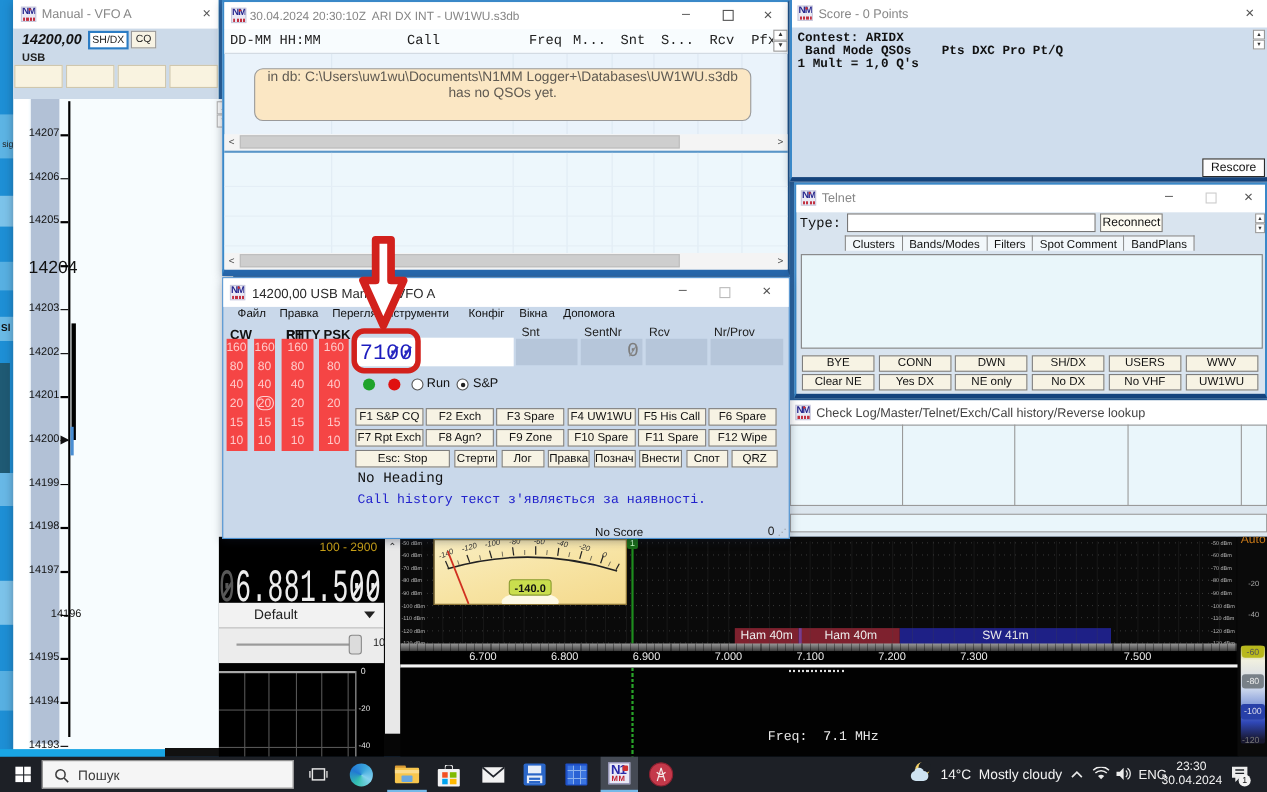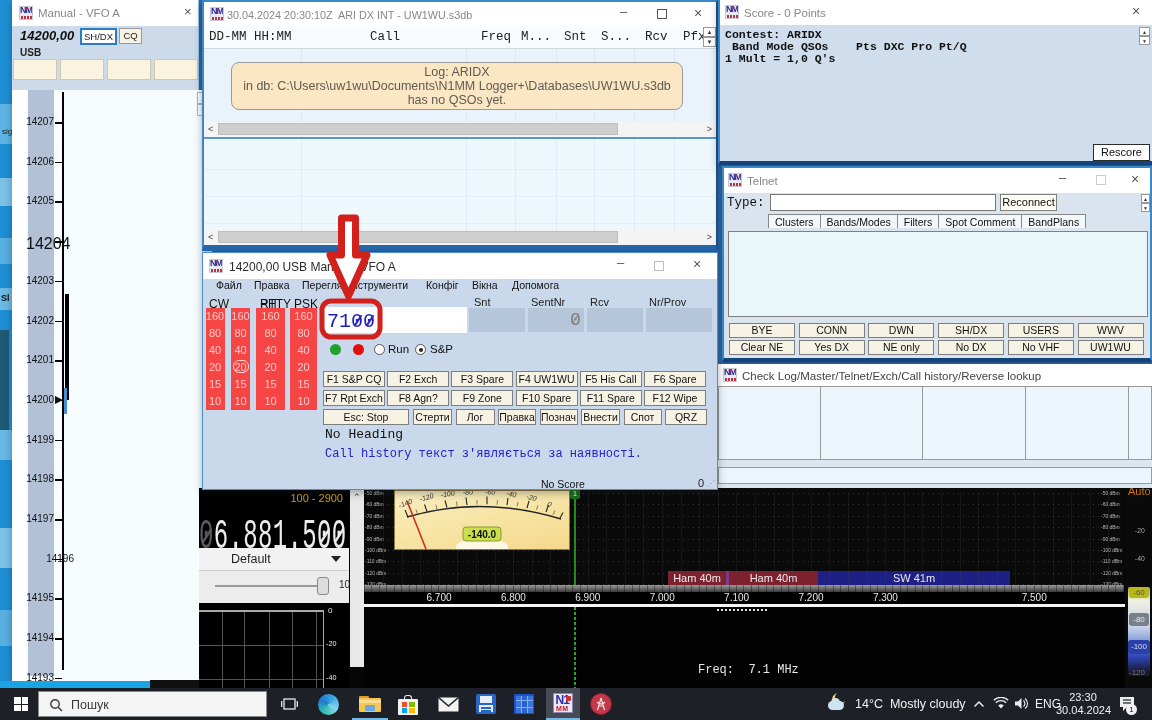--- a/index.html
+++ b/index.html
@@ -126,21 +126,20 @@
 
   <div class="abs" style="left:97px;top:47px;width:1px;height:73px;background:#dde8f2;"></div>
   <div class="abs" style="left:262px;top:47px;width:1px;height:73px;background:#dde8f2;"></div>
   <div class="abs" style="left:311px;top:47px;width:1px;height:73px;background:#dde8f2;"></div>
   <div class="abs" style="left:352px;top:47px;width:1px;height:73px;background:#dde8f2;"></div>
   <div class="abs" style="left:390px;top:47px;width:1px;height:73px;background:#dde8f2;"></div>
   <div class="abs" style="left:430px;top:47px;width:1px;height:73px;background:#dde8f2;"></div>
   <div class="abs" style="left:470px;top:47px;width:1px;height:73px;background:#dde8f2;"></div>
 
   <div class="abs" style="left:27px;top:60px;width:452px;height:48px;background:#fbe7c4;border:1.5px solid #9a9a9a;border-radius:8px;">
-    <div style="text-align:center;font-size:12.5px;color:#5f5a52;padding-top:2px;">Log: ARIDX</div>
     <div style="text-align:center;font-size:12.5px;color:#5f5a52;">in db: C:\Users\uw1wu\Documents\N1MM Logger+\Databases\UW1WU.s3db</div>
     <div style="text-align:center;font-size:12.5px;color:#5f5a52;">has no QSOs yet.</div>
   </div>
 
   <div class="abs" style="left:0;top:120px;width:100%;height:15px;background:#f4f4f4;">
     <div class="abs" style="left:4px;top:2px;font-size:9px;color:#444;">&lt;</div>
     <div class="abs" style="right:4px;top:2px;font-size:9px;color:#444;">&gt;</div>
     <div class="abs" style="left:14px;top:1px;width:400px;height:12px;background:#cecece;border:1px solid #bdbdbd;"></div>
   </div>
   <div class="abs" style="left:0;top:135px;width:100%;height:2px;background:#5a96c8;"></div>
@@ -445,21 +444,21 @@
   <div class="abs" style="left:0;top:26px;width:100%;height:18px;font-size:10.5px;color:#111;">
     <span class="abs" style="left:13px;">Файл</span>
     <span class="abs" style="left:51px;">Правка</span>
     <span class="abs" style="left:99px;">Перегляд</span>
     <span class="abs" style="left:146px;">Інструменти</span>
     <span class="abs" style="left:223px;">Конфіг</span>
     <span class="abs" style="left:269px;">Вікна</span>
     <span class="abs" style="left:309px;">Допомога</span>
   </div>
 
-  <div class="abs" style="left:0;top:44px;width:100%;height:14px;font-size:12px;font-weight:normal;color:#111;">
+  <div class="abs" style="left:0;top:44px;width:100%;height:14px;font-size:12px;font-weight:bold;color:#111;">
     <span class="abs" style="left:6px;">CW</span>
     <span class="abs" style="left:21px;padding-left:36px;">PH</span>
     <span class="abs" style="left:57px;">RTTY</span>
     <span class="abs" style="left:91px;">PSK</span>
   </div>
 
   <div id="bands">
       <div class="abs" style="left:2.5px;top:55px;width:19px;height:102px;background:#f54545;"></div>
       <div class="abs" style="left:2.5px;top:57px;width:19px;text-align:center;font-size:11px;color:#ffc9c9;">160</div>
       <div class="abs" style="left:2.5px;top:74px;width:19px;text-align:center;font-size:11px;color:#ffc9c9;">80</div>

